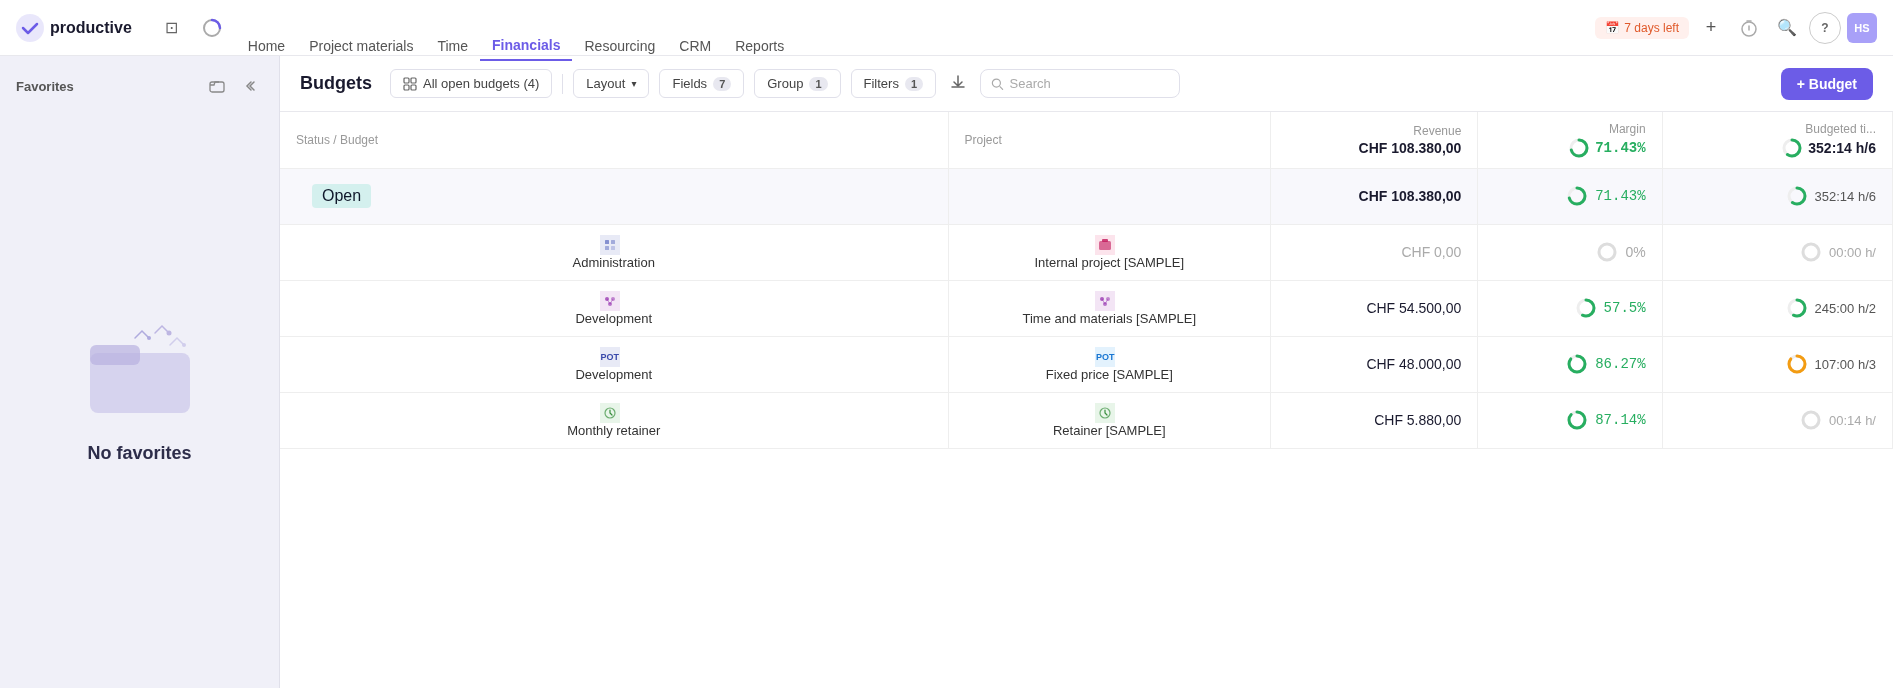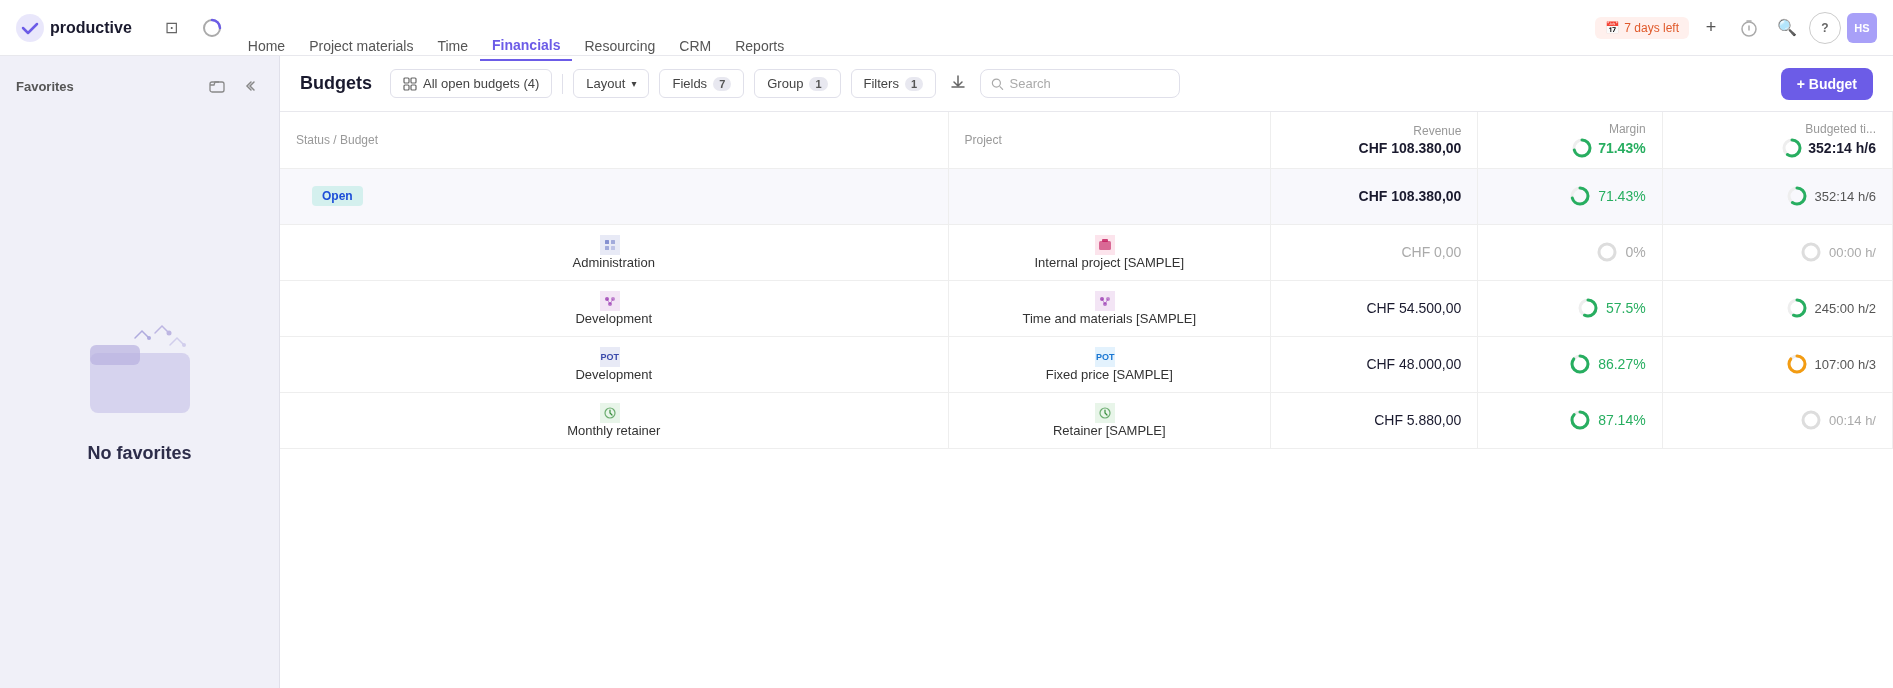--- a/index.html
+++ b/index.html
@@ -63,38 +63,38 @@
     .col-revenue { width: 180px; min-width: 180px; text-align: right; }
     .col-margin { width: 160px; min-width: 160px; text-align: right; }
     .col-budgeted { width: 200px; min-width: 200px; text-align: right; }
 
     .th-label { font-size: 12px; color: #999; font-weight: 400; }
     .th-value { font-size: 14px; font-weight: 700; color: #1a1a2e; }
     .th-inner { display: flex; flex-direction: column; align-items: flex-end; gap: 2px; }
     .th-left { align-items: flex-start; }
 
     .group-row td { background: #f8f8fc; }
-    .open-badge { background: #d4f0ee; color: #1d4ed8; font-size: 12px; padding: 3px 10px; border-radius: 4px; font-weight: 700; display: inline-block; }
+    .open-badge { background: #d4f0ee; color: #0f172a; font-size: 16px; padding: 3px 10px; border-radius: 4px; font-weight: 400; display: inline-block; }
 
     .row-icon { width: 20px; height: 20px; border-radius: 0; display: inline-flex; align-items: center; justify-content: center; font-size: 12px; margin-right: 8px; vertical-align: middle; }
     .icon-admin { background: #e8eaf6; color: #5c6bc0; }
     .icon-dev { background: #f3e5f5; color: #8e24aa; }
     .icon-retainer { background: #e8f5e9; color: #388e3c; }
     .icon-project-int { background: #fce4ec; color: #c2185b; }
     .icon-project-tam { background: #f3e5f5; color: #8e24aa; }
     .icon-project-ret { background: #e8f5e9; color: #388e3c; }
 
     .cell-name { display: flex; align-items: center; flex-direction: column; }
     .indent { padding-left: 32px; }
 
     .revenue-val { font-size: 14px; font-weight: 500; color: #1a1a2e; }
     .revenue-zero { font-size: 14px; color: #aaa; }
     .margin-cell { display: flex; align-items: center; justify-content: flex-end; gap: 8px; }
     .margin-val { font-size: 14px; font-weight: 500; }
-    .margin-green { color: #27ae60; }
+    .margin-green { color: #27ae60; font-family: Liberation Mono, monospace; }
     .margin-gray { color: #aaa; }
 
     
     .progress-circle { width: 20px; height: 20px; flex-shrink: 0; }
 
     .td-right { text-align: right; }
 
     .group-revenue { font-size: 14px; font-weight: 600; color: #1a1a2e; }
 
     .budget-text { font-size: 13px; color: #555; }

